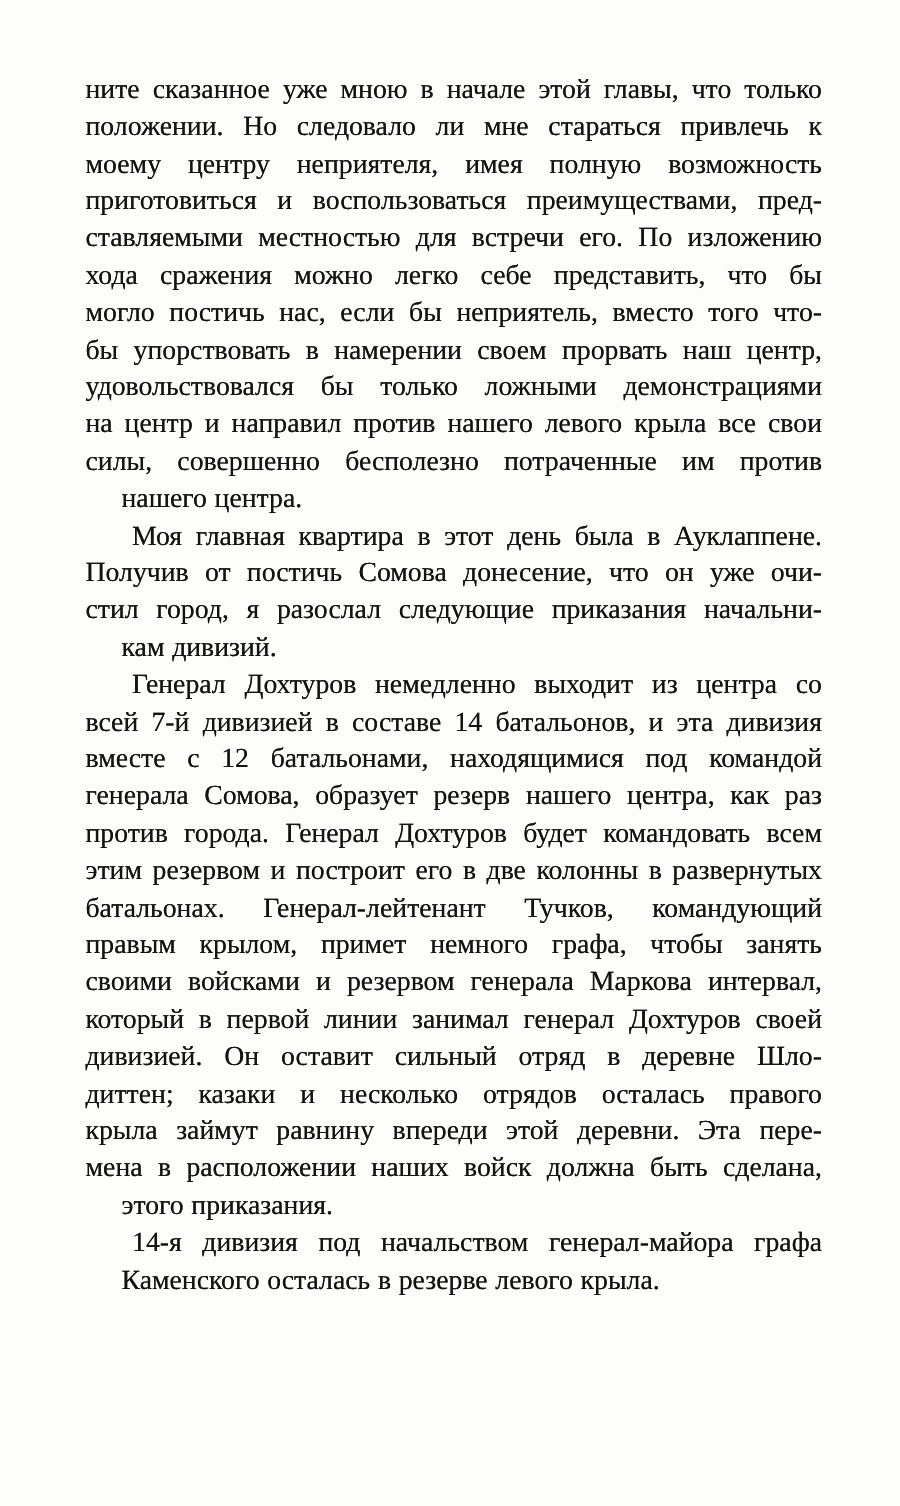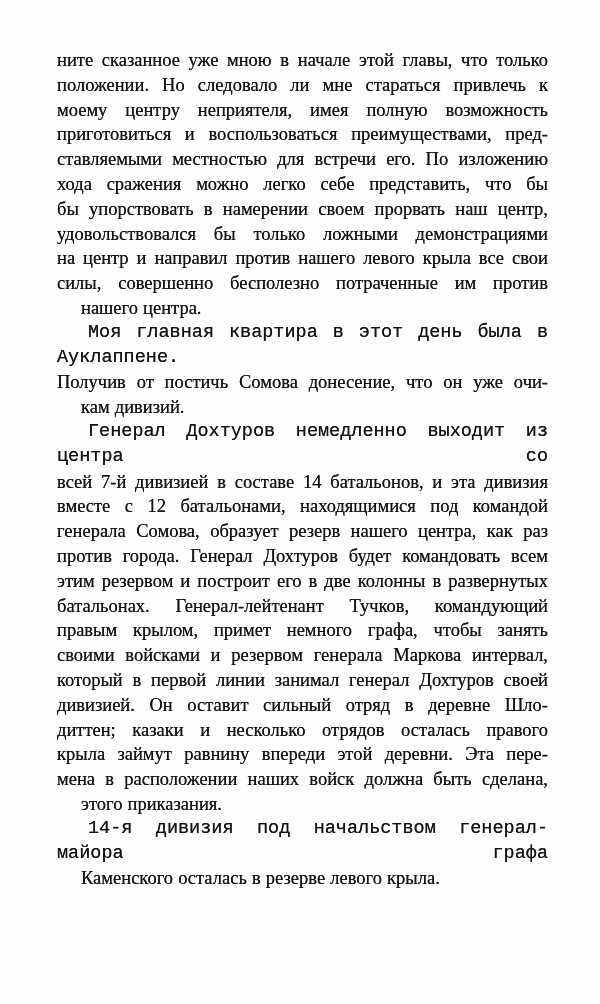--- a/index.html
+++ b/index.html
@@ -34,21 +34,20 @@
     text-align-last: justify;
     white-space: normal;
     word-spacing: 0.5px;
   }
   .line.para-end {
     text-align-last: left;
     margin-left: 24px;
   }
   .paragraph.indented .line:first-child {
     text-indent: 31px;
-    font-family: Liberation Mono, monospace;
   }
   .page-number {
     position: absolute;
     top: 933px;
     left: 57px;
     width: 491px;
     text-align: right;
     font-size: 17px;
     color: #7f1d1d;
     text-shadow: 0 0 0.4px rgba(10,10,10,0.8);
@@ -59,29 +58,31 @@
 
 <div class="book-page">
   <div class="text-block">
       <div class="paragraph">
         <div class="line">ните сказанное уже мною в начале этой главы, что только</div>
         <div class="line">положении. Но следовало ли мне стараться привлечь к</div>
         <div class="line">моему центру неприятеля, имея полную возможность</div>
         <div class="line">приготовиться и воспользоваться преимуществами, пред-</div>
         <div class="line">ставляемыми местностью для встречи его. По изложению</div>
         <div class="line">хода сражения можно легко себе представить, что бы</div>
+        <div class="line">могло постичь нас, если бы неприятель, вместо того что-</div>
         <div class="line">бы упорствовать в намерении своем прорвать наш центр,</div>
         <div class="line">удовольствовался бы только ложными демонстрациями</div>
         <div class="line">на центр и направил против нашего левого крыла все свои</div>
         <div class="line">силы, совершенно бесполезно потраченные им против</div>
         <div class="line para-end">нашего центра.</div>
       </div>
       <div class="paragraph indented">
         <div class="line">Моя главная квартира в этот день была в Ауклаппене.</div>
         <div class="line">Получив от постичь Сомова донесение, что он уже очи-</div>
+        <div class="line">стил город, я разослал следующие приказания начальни-</div>
         <div class="line para-end">кам дивизий.</div>
       </div>
       <div class="paragraph indented">
         <div class="line">Генерал Дохтуров немедленно выходит из центра со</div>
         <div class="line">всей 7-й дивизией в составе 14 батальонов, и эта дивизия</div>
         <div class="line">вместе с 12 батальонами, находящимися под командой</div>
         <div class="line">генерала Сомова, образует резерв нашего центра, как раз</div>
         <div class="line">против города. Генерал Дохтуров будет командовать всем</div>
         <div class="line">этим резервом и построит его в две колонны в развернутых</div>
         <div class="line">батальонах. Генерал-лейтенант Тучков, командующий</div>

